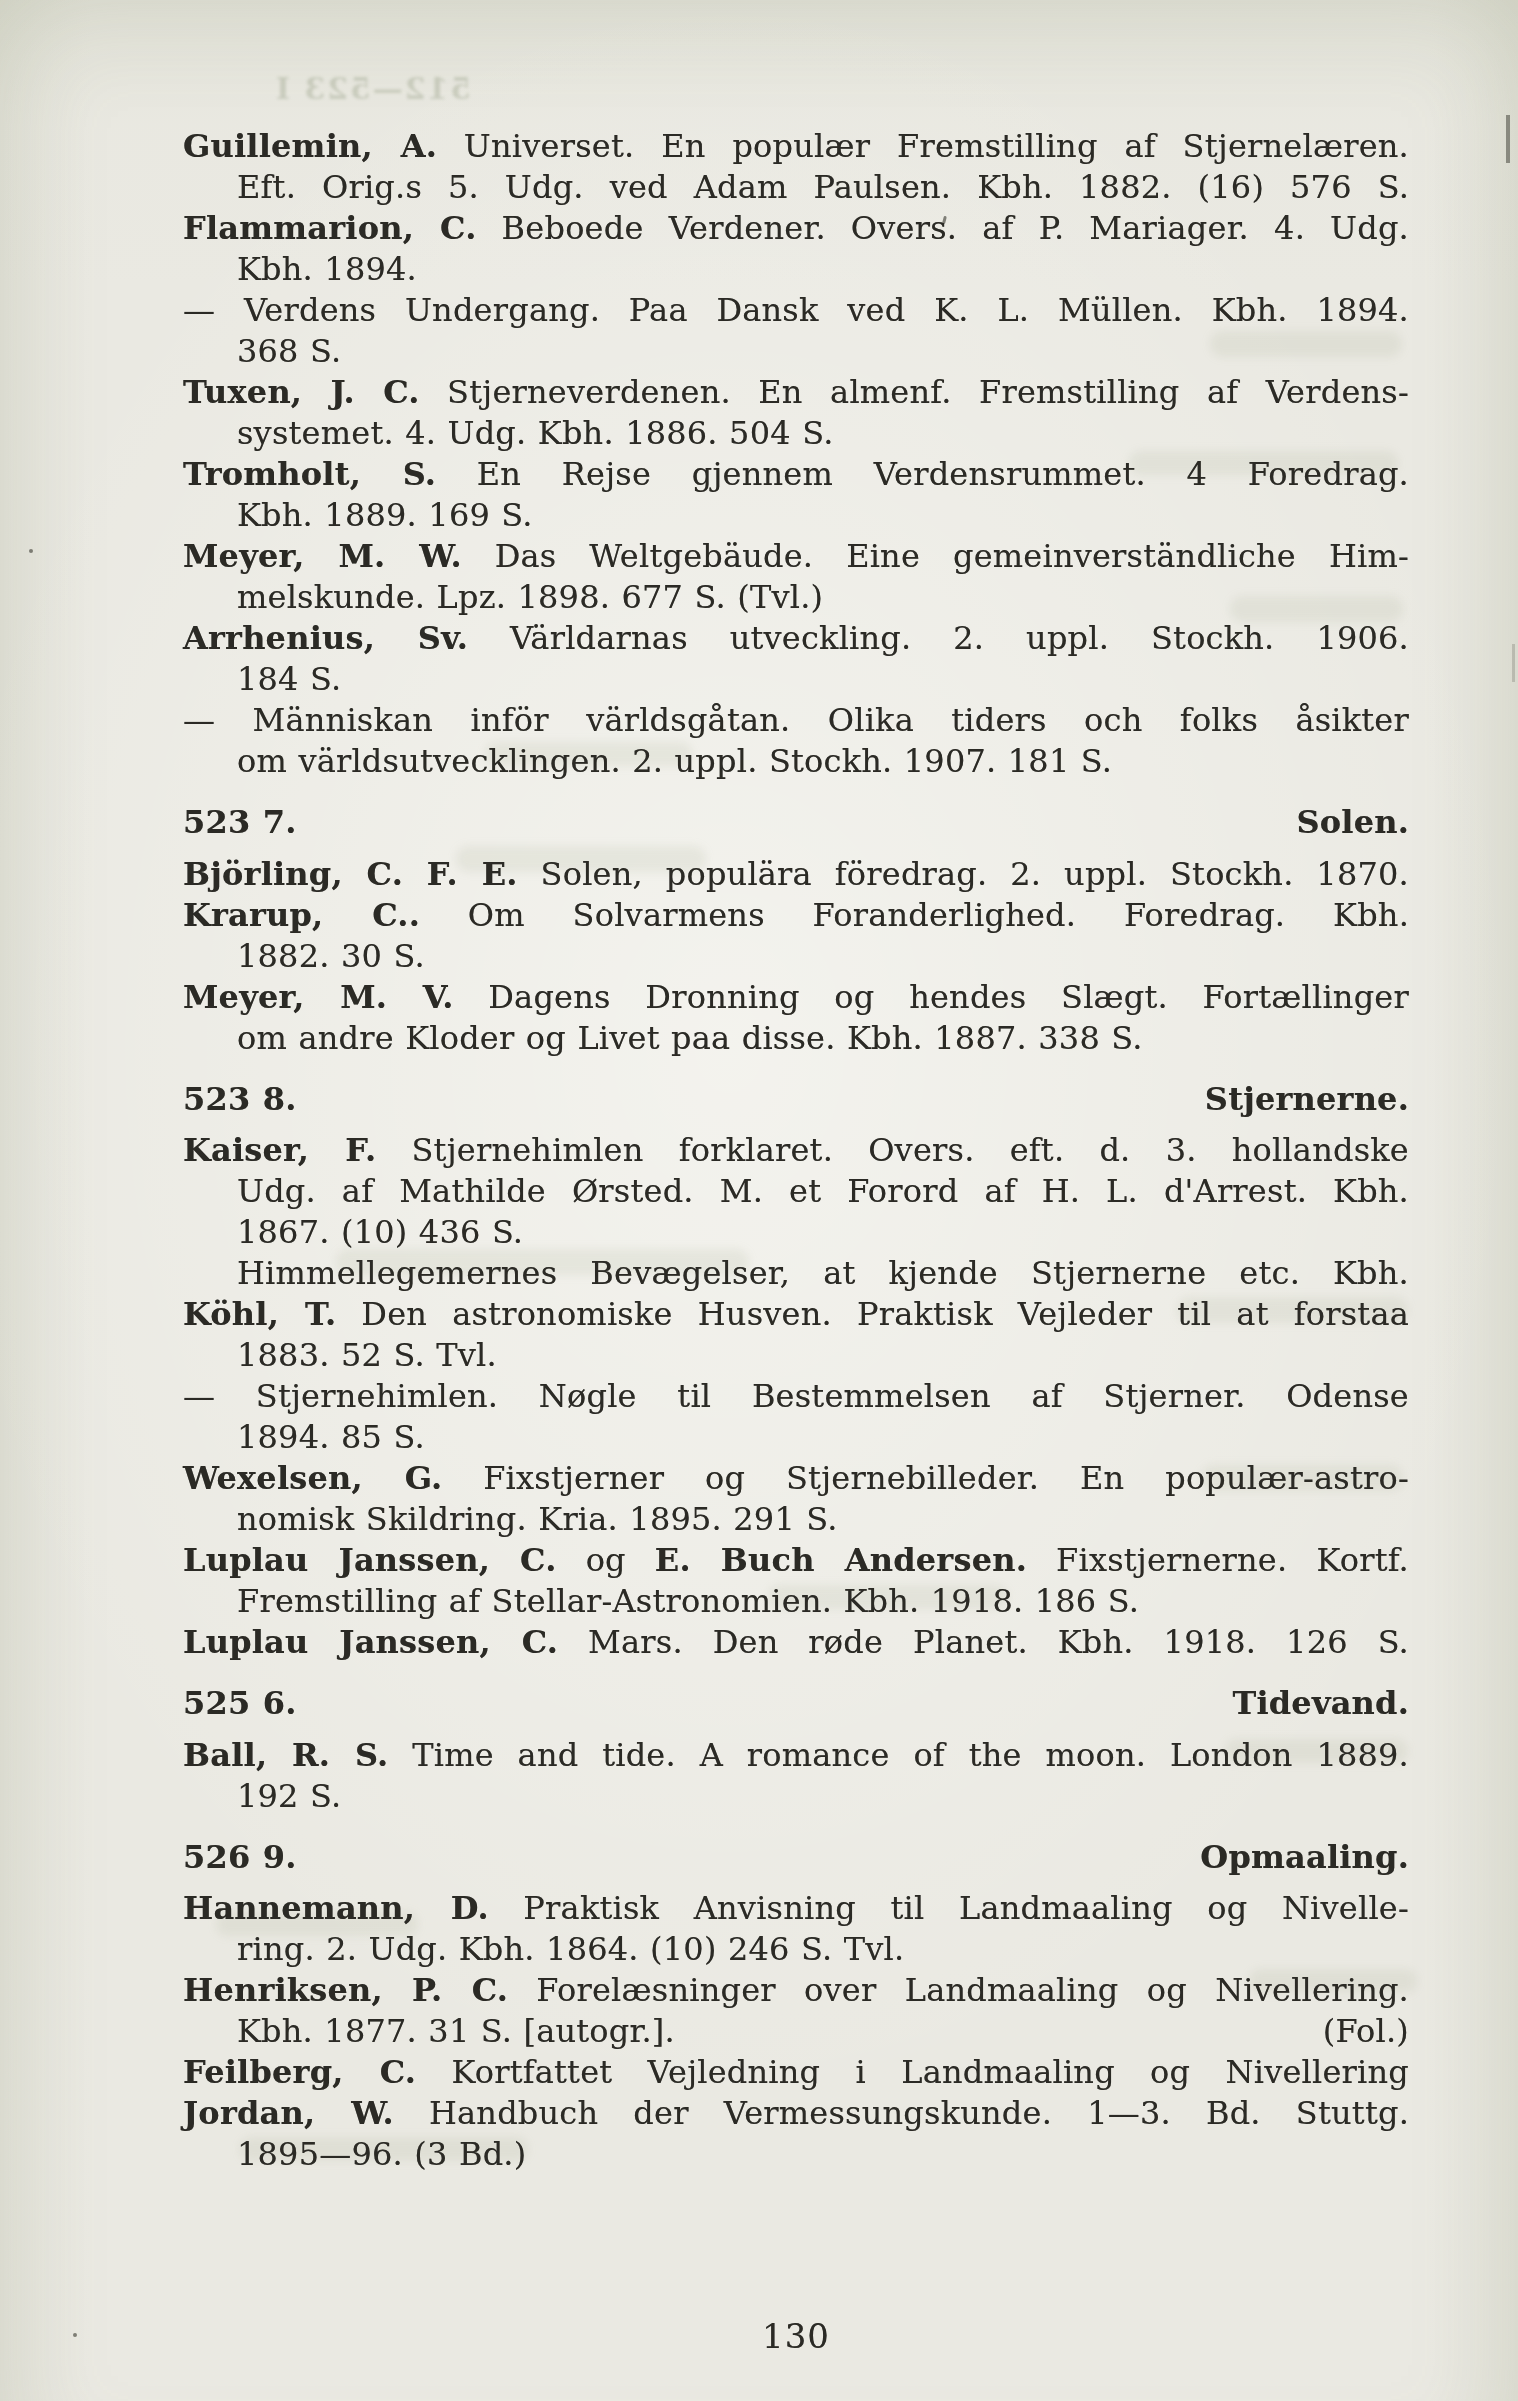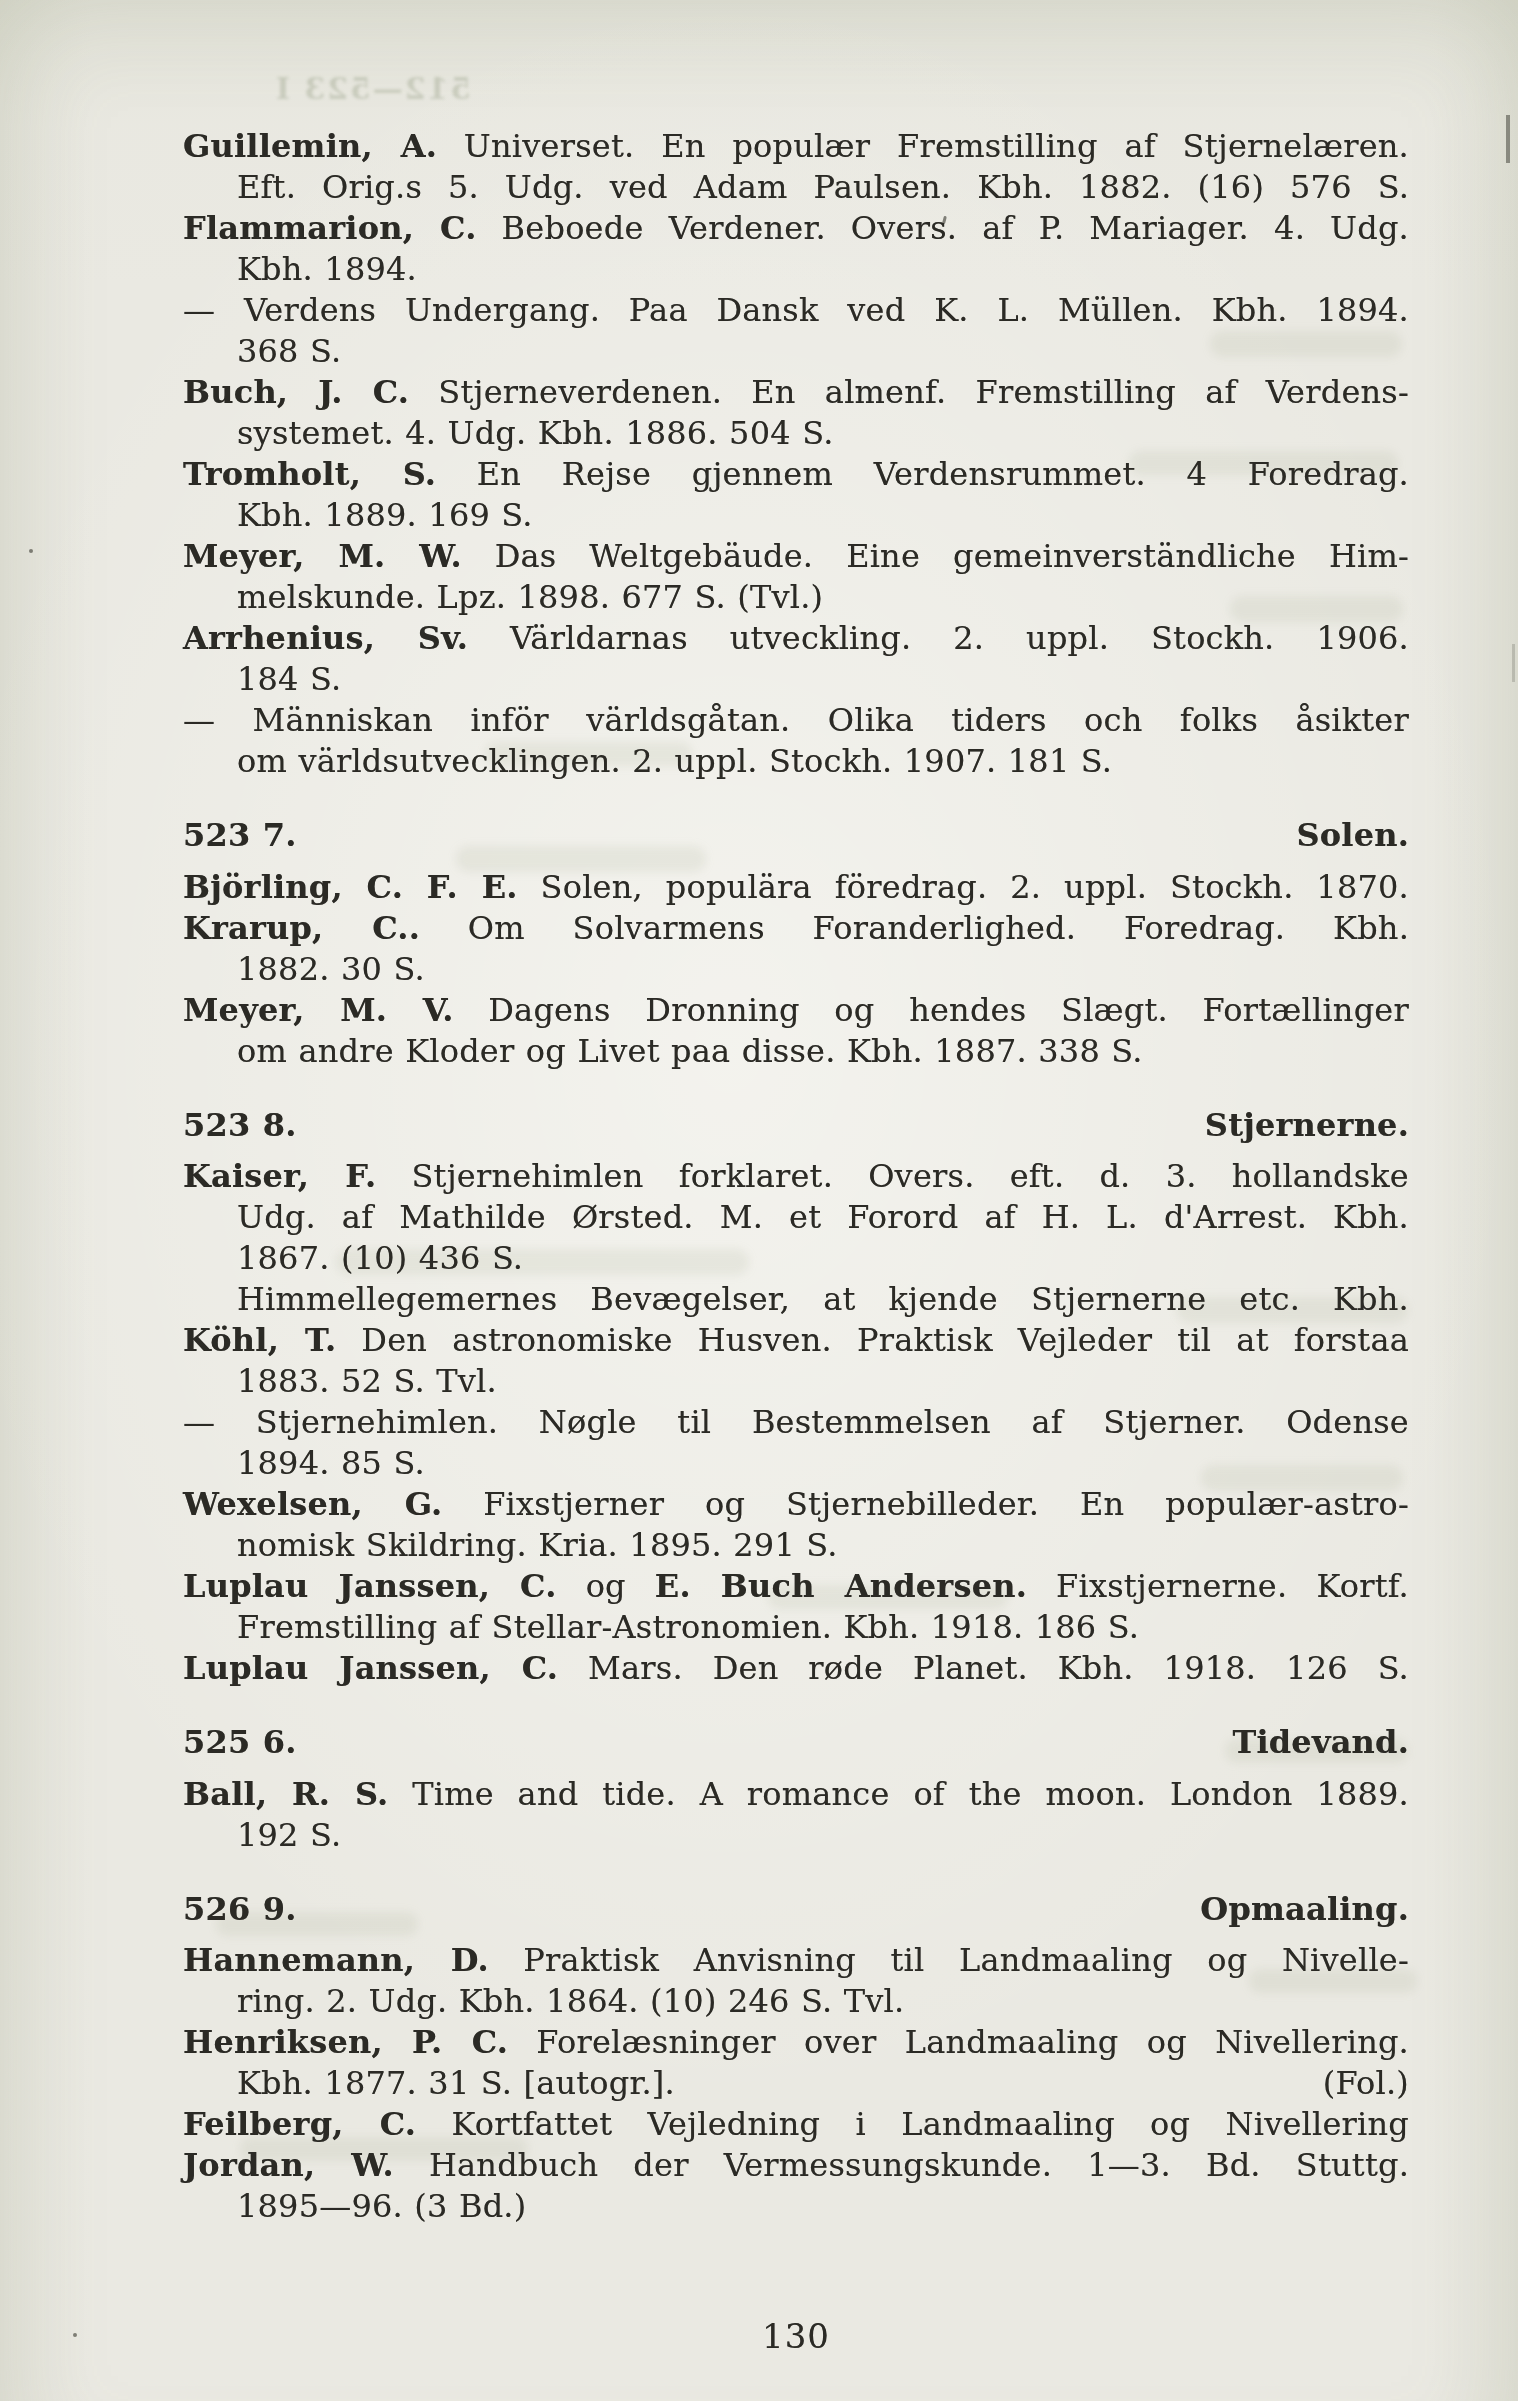--- a/index.html
+++ b/index.html
@@ -60,21 +60,21 @@
     text-shadow: 0 0 0.5px rgba(43,42,37,0.45);
     word-spacing: 1px;
   }
   .line.j { text-align: justify; text-align-last: justify; }
   .line.i1 { padding-left: 54px; }
   .b { font-weight: 700; }
   .heading {
     display: flex;
     justify-content: space-between;
     font-weight: 700;
-    margin-top: 33px;
+    margin-top: 20px;
     margin-bottom: 10.6px;
   }
   .split { display: flex; justify-content: space-between; gap: 28px; }
   .pageno {
     position: absolute;
     left: 183px; top: 2316px;
     width: 1226px;
     text-align: center;
     font-size: 34px;
     line-height: 41px;
@@ -110,21 +110,21 @@
   <div class="edge-mark" style="left:1506px; top:115px; width:4.3px; height:48px;"></div>
   <div class="edge-mark" style="left:1512px; top:644px; width:2.9px; height:38px; opacity:0.4;"></div>
 
   <main class="textblock" id="textblock">
       <div class="line j"><span class="b">Guillemin, A.</span><span> Universet. En populær Fremstilling af Stjernelæren.</span></div>
       <div class="line j i1"><span>Eft. Orig.s 5. Udg. ved Adam Paulsen. Kbh. 1882. (16) 576 S.</span></div>
       <div class="line j"><span class="b">Flammarion, C.</span><span> Beboede Verdener. Overs. af P. Mariager. 4. Udg.</span></div>
       <div class="line i1"><span>Kbh. 1894.</span></div>
       <div class="line j"><span>— Verdens Undergang. Paa Dansk ved K. L. Müllen. Kbh. 1894.</span></div>
       <div class="line i1"><span>368 S.</span></div>
-      <div class="line j"><span class="b">Buch, J. C.</span><span> Stjerneverdenen. En almenf. Fremstilling af Verdens-</span></div>
+      <div class="line j"><span class="b">Tuxen, J. C.</span><span> Stjerneverdenen. En almenf. Fremstilling af Verdens-</span></div>
       <div class="line i1"><span>systemet. 4. Udg. Kbh. 1886. 504 S.</span></div>
       <div class="line j"><span class="b">Tromholt, S.</span><span> En Rejse gjennem Verdensrummet. 4 Foredrag.</span></div>
       <div class="line i1"><span>Kbh. 1889. 169 S.</span></div>
       <div class="line j"><span class="b">Meyer, M. W.</span><span> Das Weltgebäude. Eine gemeinverständliche Him-</span></div>
       <div class="line i1"><span>melskunde. Lpz. 1898. 677 S. (Tvl.)</span></div>
       <div class="line j"><span class="b">Arrhenius, Sv.</span><span> Världarnas utveckling. 2. uppl. Stockh. 1906.</span></div>
       <div class="line i1"><span>184 S.</span></div>
       <div class="line j"><span>— Människan inför världsgåtan. Olika tiders och folks åsikter</span></div>
       <div class="line i1"><span>om världsutvecklingen. 2. uppl. Stockh. 1907. 181 S.</span></div>
       <div class="line heading">

